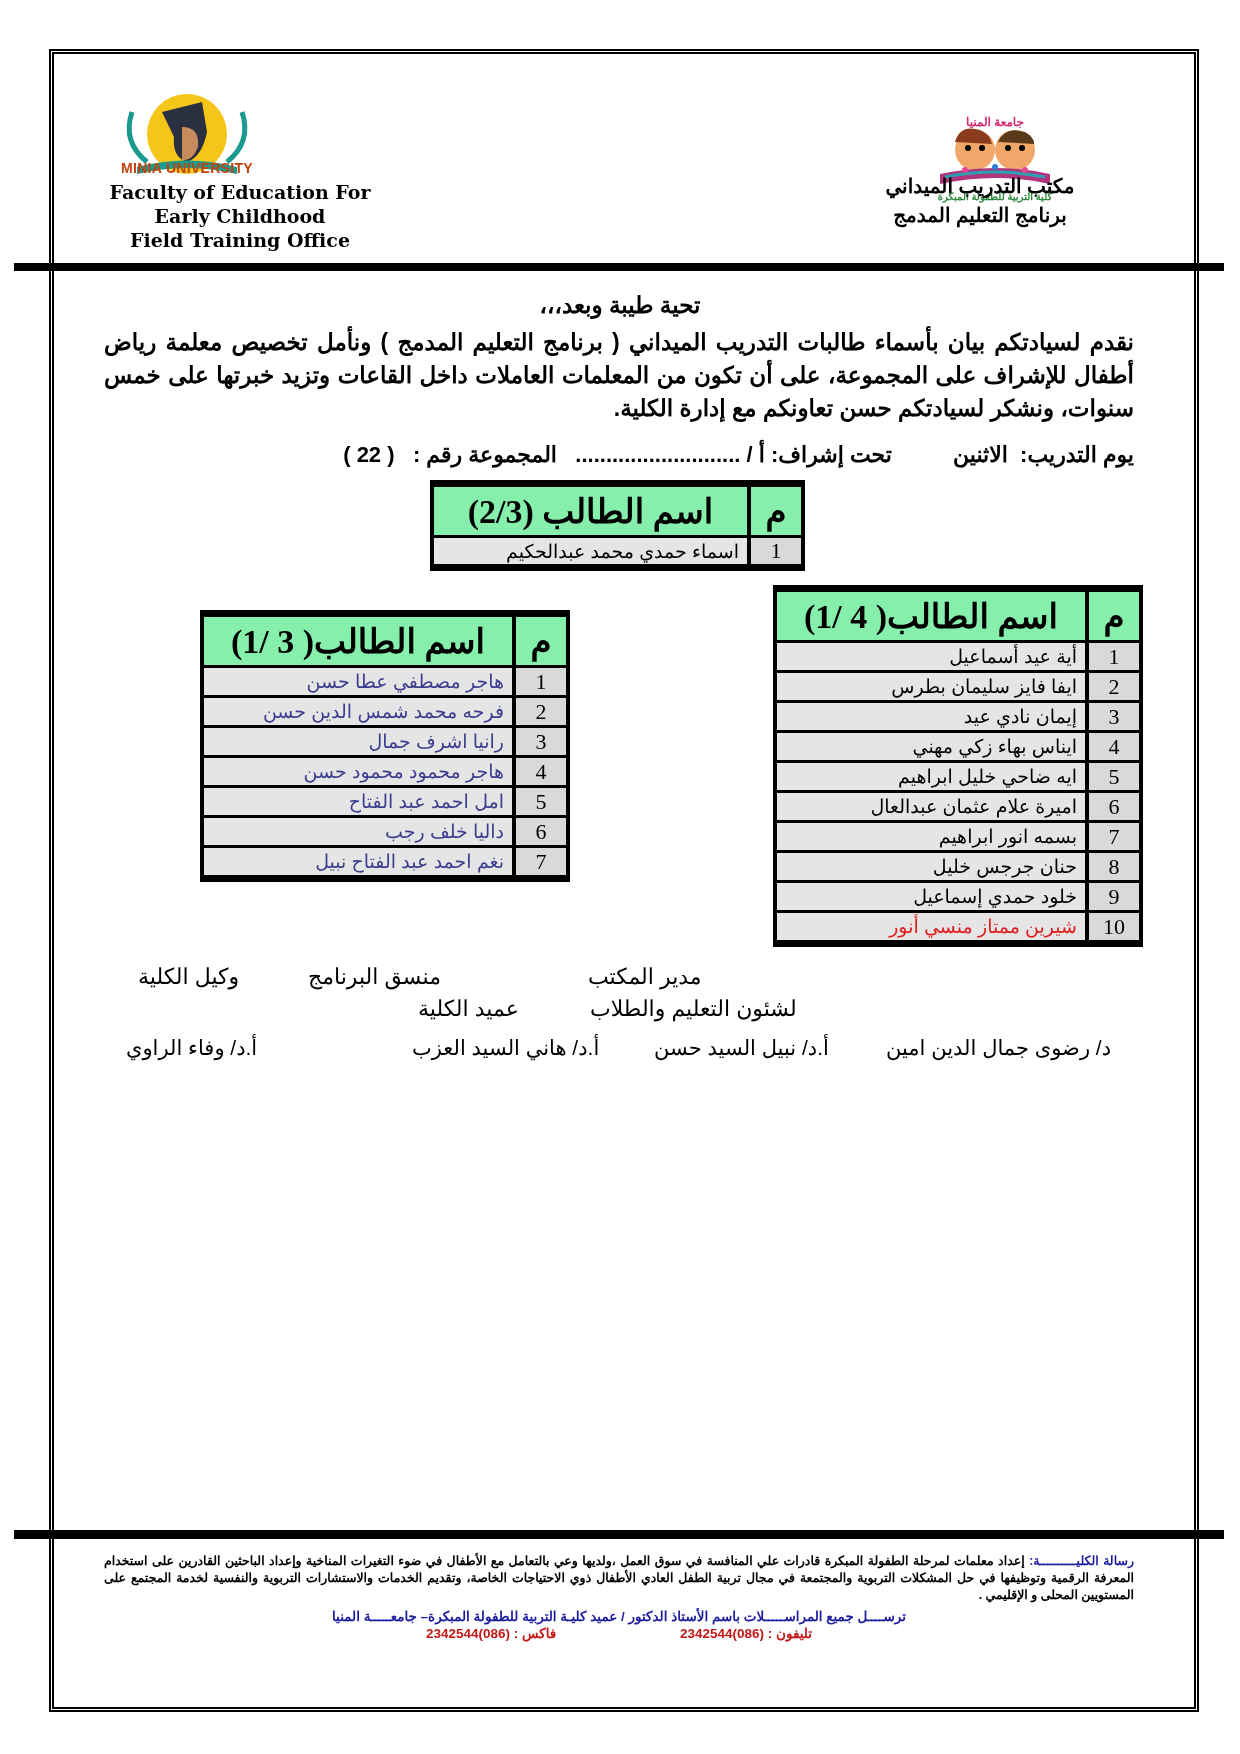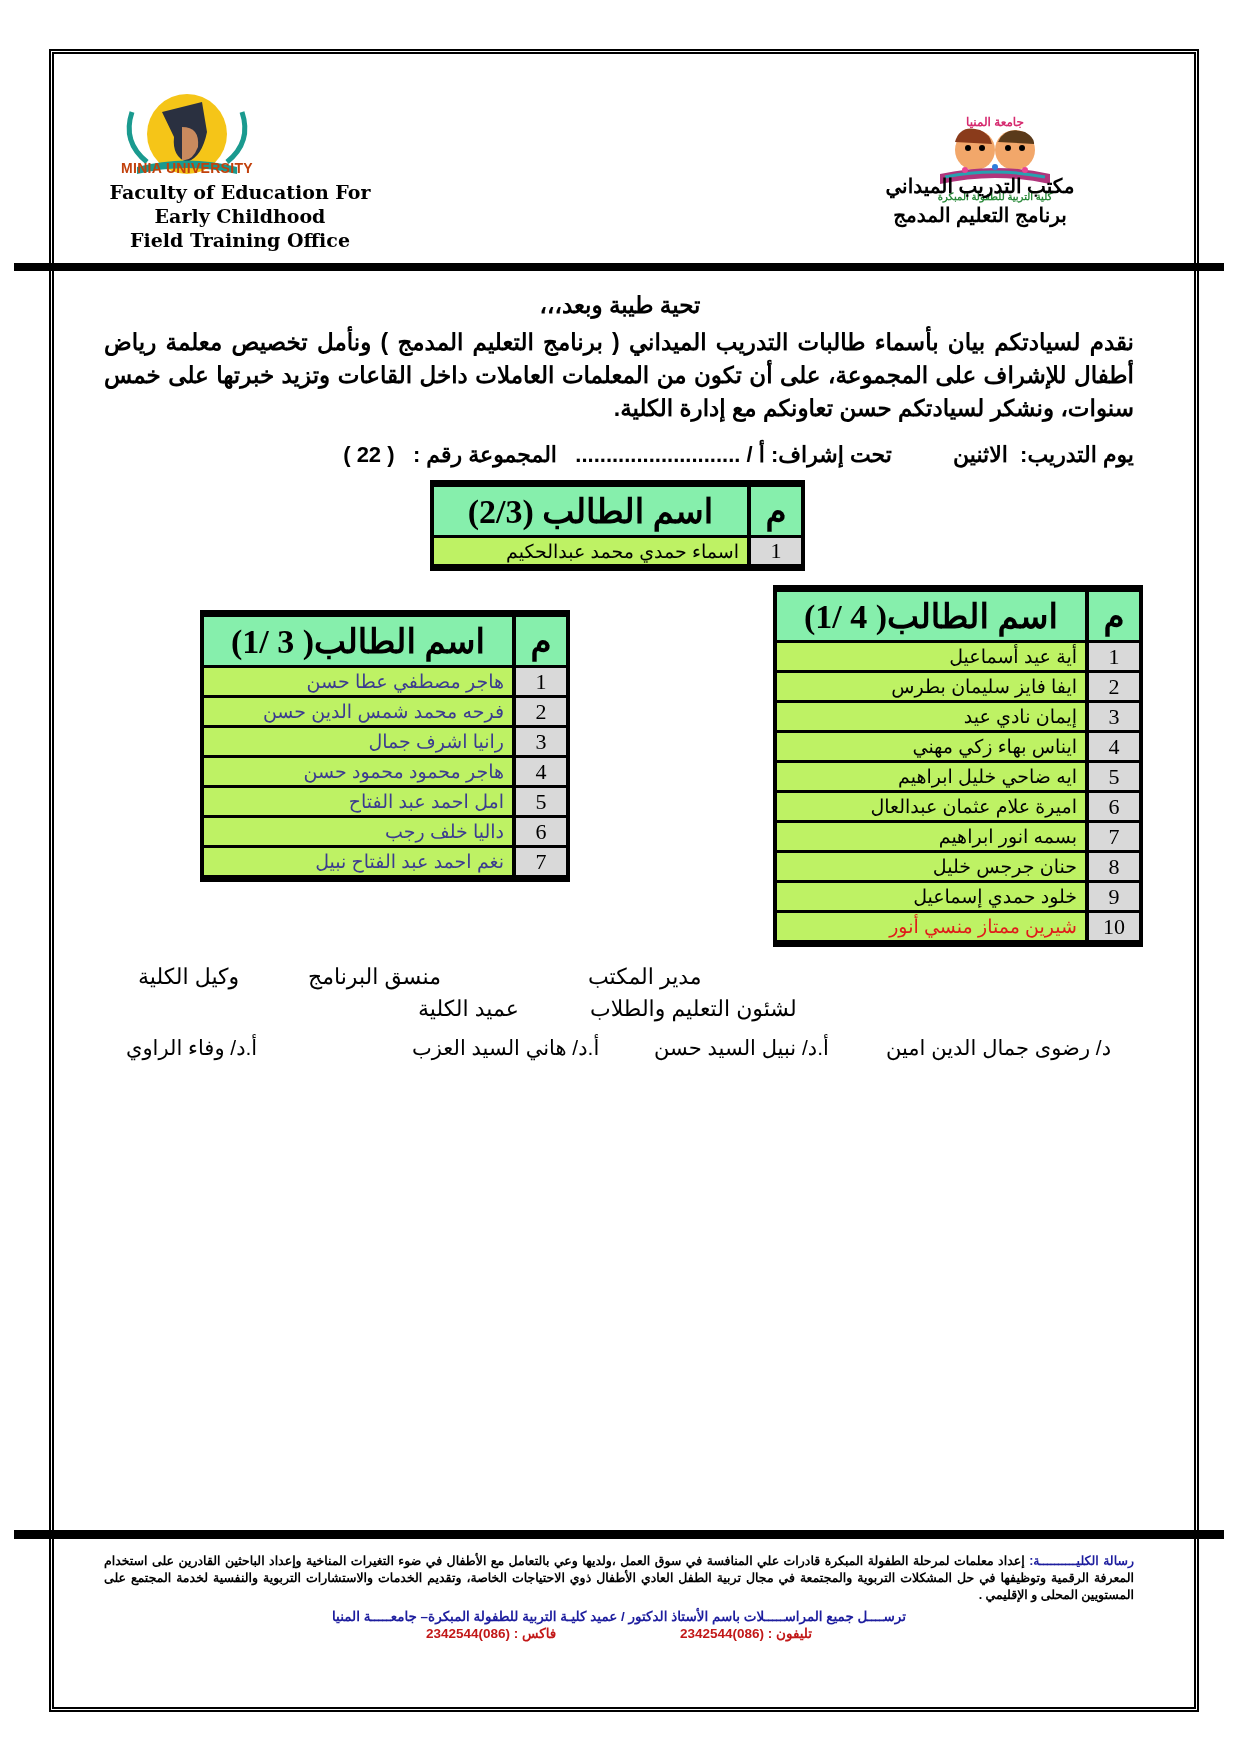--- a/index.html
+++ b/index.html
@@ -15,21 +15,21 @@
   .ar-title { position:absolute; right:110px; top:172px; width:300px; text-align:center; direction:rtl; font-weight:bold; font-size:20px; line-height:29px; }
   .ar-title .l3 { display:block; }
   .greeting { position:absolute; left:0; right:0; top:292px; text-align:center; direction:rtl; font-weight:bold; font-size:23px; }
   .body-text { position:absolute; left:104px; width:1030px; top:326px; direction:rtl; text-align:justify; font-weight:bold; font-size:23px; line-height:33px; }
   .info-line { position:absolute; left:104px; width:1030px; top:442px; direction:rtl; font-weight:bold; font-size:22px; display:flex; gap:0; }
   .info-line span { white-space:pre; }
   table.st { position:absolute; border-collapse:separate; border-spacing:0 3px; border:4px solid #000; background:#000; direction:rtl; font-family:"Liberation Serif", serif; }
   table.st th, table.st td { padding:0; }
   table.st th { background:#86efac; height:48px; font-size:34px; font-weight:bold; vertical-align:middle; text-align:center; }
   table.st td.num { background:#d9d9d9; text-align:center; font-size:22px; width:50px; }
-  table.st td.name { background:#bef264; font-family:"Liberation Sans", sans-serif; text-align:right; padding-right:8px; font-size:19px; }
+  table.st td.name { background:#e5e5e5; font-family:"Liberation Sans", sans-serif; text-align:right; padding-right:8px; font-size:19px; }
   table.st th.m { border-left:4px solid #000; }
   table.st td.num { border-left:4px solid #000; }
   .t-small { left:430px; top:480px; width:375px; }
   .t-small td.name, .t-small td.num { height:26px; }
   .t-right { left:773px; top:585px; width:370px; }
   .t-right td.name, .t-right td.num { height:27px; }
   .t-left { left:200px; top:610px; width:370px; }
   .t-left td.name { color:#3b3b8f; height:27px; }
   .t-left td.num { height:27px; }
   .red { color:#e01b1b !important;margin-top:20px; }

